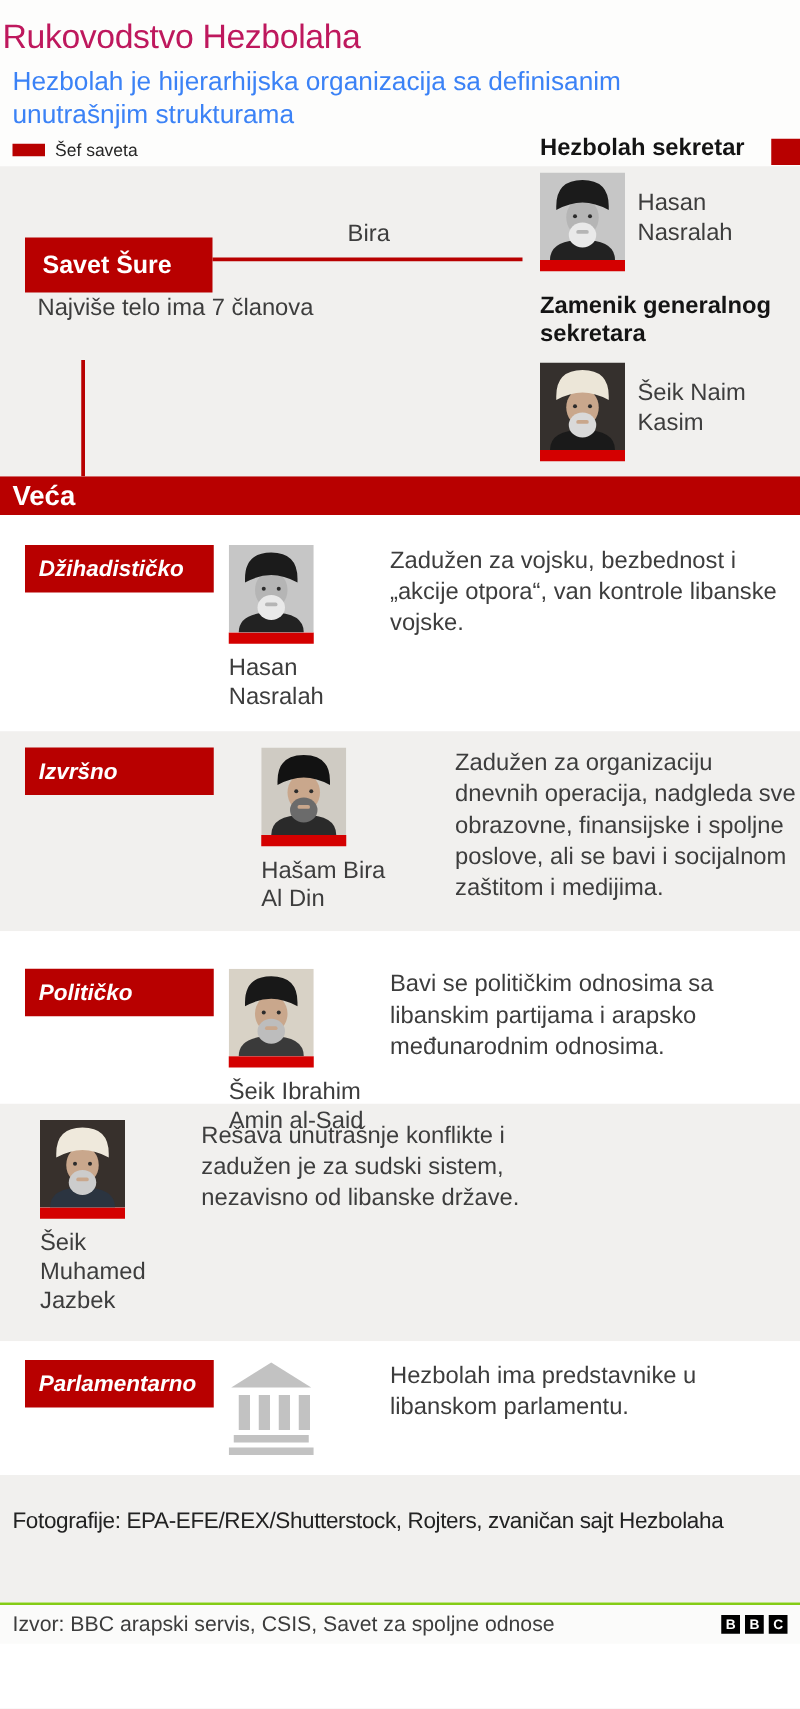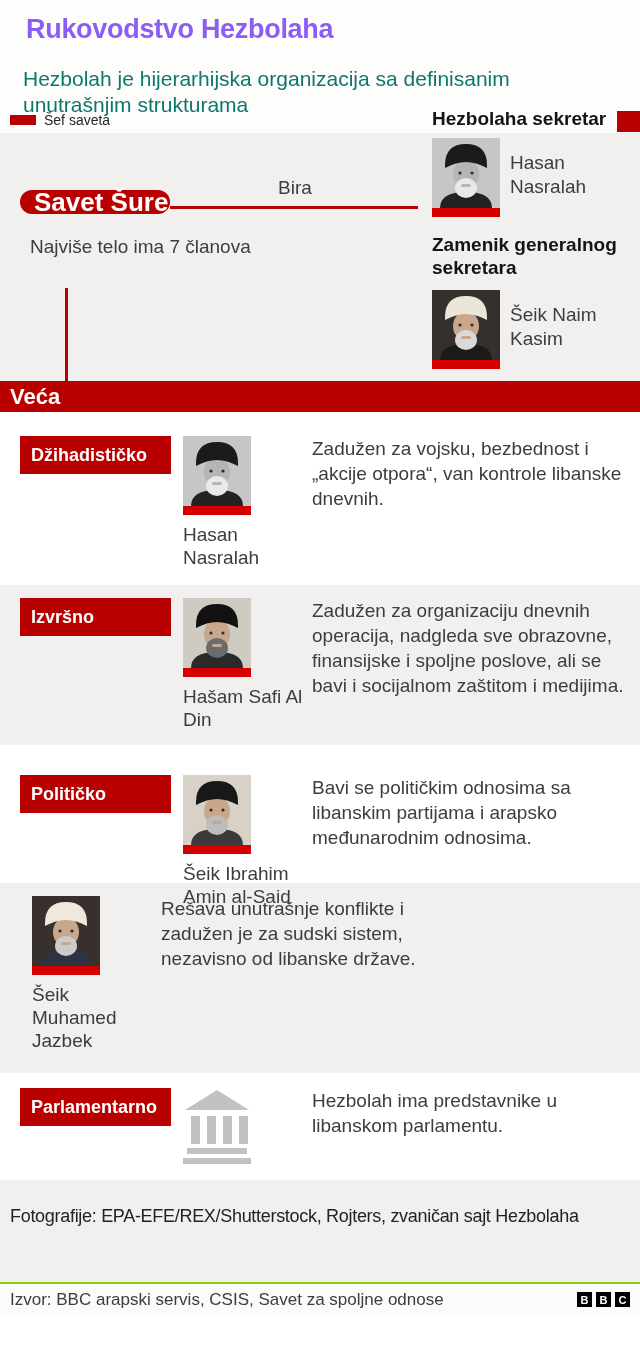--- a/index.html
+++ b/index.html
@@ -1,60 +1,60 @@
 <!DOCTYPE html>
 <html style="--red: #b80000; --photobar: #d40000;"><head>
 <meta charset="utf-8">
 <style>
   html,body{margin:0;padding:0;}
   body{font-family:"Liberation Sans", sans-serif; background:#ddd;}
   .page{position:relative;width:640px;height:1367px;background:#ffffff;margin:0 auto;overflow:hidden;}
 
   
   .header{position:relative;height:133px;background:#fdfdfc;}
-  .title{font-size:27px;font-weight:bold;color:#8b5cf6;margin:0;padding:14px 10px 0 26px;letter-spacing:-0.3px;}
-  .subtitle{font-size:21px;color:#0f766e;margin:13px;padding:8px 10px 0 10px;max-width:545px;line-height:26px;}
+  .title{font-size:27px;font-weight:normal;color:#be185d;margin:0;padding:14px 10px 0 2px;letter-spacing:-0.3px;}
+  .subtitle{font-size:21px;color:#3b82f6;margin:0;padding:8px 10px 0 10px;max-width:545px;line-height:26px;}
   .legend{position:absolute;left:10px;top:112px;display:flex;align-items:center;gap:8px;}
   .legend-swatch{width:26px;height:10px;background:var(--red,#b80000);}
   .legend-label{font-size:14px;color:#262626;}
   .gs-heading{position:absolute;left:432px;top:108px;font-size:19px;font-weight:bold;color:#141414;}
   .corner-mark{position:absolute;right:0;top:111px;width:23px;height:21px;background:var(--red,#b80000);}
 
   
   .orgchart{position:relative;height:248px;background:#f1f0ee;}
   .portrait-wrap{width:68px;}
   .portrait-wrap svg.bust{display:block;width:68px;height:70px;}
   .photo-bar{width:68px;height:9px;background:var(--photobar,#d40000);}
   .p-gs{position:absolute;left:432px;top:5px;}
   .n-gs{position:absolute;left:510px;top:18px;width:120px;font-size:19px;color:#3d3d3d;line-height:24px;}
-  .shura-box{position:absolute;left:20px;top:57px;width:150px;height:24px;background:var(--red,#b80000);
-    color:#fff;font-size:26px;font-weight:bold;display:flex;align-items:center;padding-left:14px;box-sizing:border-box;border-radius:12px;}
+  .shura-box{position:absolute;left:20px;top:57px;width:150px;height:44px;background:var(--red,#b80000);
+    color:#fff;font-size:20px;font-weight:bold;display:flex;align-items:center;padding-left:14px;box-sizing:border-box;}
   .bira-line{position:absolute;left:170px;top:73px;width:248px;height:3px;background:var(--red,#b80000);}
   .bira-label{position:absolute;left:250px;top:44px;width:90px;text-align:center;font-size:19px;color:#3d3d3d;}
   .shura-note{position:absolute;left:30px;top:103px;font-size:19px;color:#3d3d3d;}
   .vline{position:absolute;left:65px;top:155px;width:3px;height:93px;background:var(--red,#b80000);}
   .dep-heading{position:absolute;left:432px;top:100px;width:200px;font-size:19px;font-weight:bold;color:#141414;line-height:23px;}
   .p-dep{position:absolute;left:432px;top:157px;}
   .n-dep{position:absolute;left:510px;top:170px;width:110px;font-size:19px;color:#3d3d3d;line-height:24px;}
 
   
   .banner{height:31px;background:var(--red,#b80000);color:#fff;font-size:22px;font-weight:bold;
     display:flex;align-items:center;padding-left:10px;box-sizing:border-box;}
 
   
   .row{display:flex;align-items:flex-start;padding-left:20px;box-sizing:border-box;}
   .row-white{background:#ffffff;}
   .row-grey{background:#f1f0ee;}
   .r1{height:173px;padding-top:24px;}
-  .r2{height:160px;padding-top:13px;}
+  .r2{height:160px;padding-top:13px;gap:26px;}
   .r3{height:138px;padding-top:30px;}
   .r4{height:190px;padding-top:13px;}
   .r5{height:107px;padding-top:15px;}
   .label-box{flex:0 0 151px;height:38px;background:var(--red,#b80000);color:#fff;font-size:18px;font-weight:bold;
-    display:flex;align-items:center;padding-left:11px;box-sizing:border-box;}
+    display:flex;align-items:center;padding-left:11px;box-sizing:border-box;font-style:italic;}
   .photo-col{margin-left:12px;width:120px;flex:0 0 120px;}
   .person-name{margin-top:8px;font-size:19px;color:#3d3d3d;line-height:23px;}
   .desc{margin-left:9px;width:318px;font-size:19px;color:#3d3d3d;line-height:25px;}
   .parl-icon{display:block;width:68px;height:76px;}
 
   
   .footnote-area{height:102px;background:#f1f0ee;box-sizing:border-box;padding:12px 10px 0 10px;}
   .footnote{font-size:18px;color:#222;line-height:24px;letter-spacing:-0.3px;margin:0;max-width:625px;}
   .credits{font-size:18px;color:#222;letter-spacing:-0.3px;margin:14px 0 0 0;}
   .source-bar{height:33px;background:#fbfbfa;border-top:2px solid #84cc16;box-sizing:border-box;
@@ -85,21 +85,21 @@
 
 <div class="page">
 
   <div class="header">
     <h1 class="title">Rukovodstvo Hezbolaha</h1>
     <p class="subtitle">Hezbolah je hijerarhijska organizacija sa definisanim unutrašnjim strukturama</p>
     <div class="legend">
       <span class="legend-swatch"></span>
       <span class="legend-label">Šef saveta</span>
     </div>
-    <div class="gs-heading">Hezbolaha sekretar</div>
+    <div class="gs-heading">Hezbolah sekretar</div>
     <div class="corner-mark"></div>
   </div>
 
   <div class="orgchart">
     <div class="portrait-wrap p-gs" style="--pbg: #c6c6c6; --turban: #1b1b1b; --skin: #b5b5b5; --beard: #e9e9e9; --robe: #222222;">
       <svg class="bust">
           <use href="#bust"></use>
         </svg>
       <div class="photo-bar"></div>
     </div>
@@ -127,33 +127,33 @@
     <div class="label-box">Džihadističko</div>
     <div class="photo-col">
       <div class="portrait-wrap" style="--pbg: #c6c6c6; --turban: #1b1b1b; --skin: #b5b5b5; --beard: #e9e9e9; --robe: #222222;">
         <svg class="bust">
             <use href="#bust"></use>
           </svg>
         <div class="photo-bar"></div>
       </div>
       <div class="person-name">Hasan Nasralah</div>
     </div>
-    <div class="desc">Zadužen za vojsku, bezbednost i „akcije otpora“, van kontrole libanske dnevnih.</div>
+    <div class="desc">Zadužen za vojsku, bezbednost i „akcije otpora“, van kontrole libanske vojske.</div>
   </div>
 
   <div class="row row-grey r2">
     <div class="label-box">Izvršno</div>
     <div class="photo-col">
       <div class="portrait-wrap" style="--pbg: #cfcbc3; --turban: #121212; --skin: #c9a78c; --beard: #6b6b6b; --robe: #2a2a2a;">
         <svg class="bust">
             <use href="#bust"></use>
           </svg>
         <div class="photo-bar"></div>
       </div>
-      <div class="person-name">Hašam Safi Al Din</div>
+      <div class="person-name">Hašam Bira Al Din</div>
     </div>
     <div class="desc">Zadužen za organizaciju dnevnih operacija, nadgleda sve obrazovne, finansijske i spoljne poslove, ali se bavi i socijalnom zaštitom i medijima.</div>
   </div>
 
   <div class="row row-white r3">
     <div class="label-box">Političko</div>
     <div class="photo-col">
       <div class="portrait-wrap" style="--pbg: #d8d2c6; --turban: #181818; --skin: #c9a78c; --beard: #bdbdbd; --robe: #3a3a3a;">
         <svg class="bust">
             <use href="#bust"></use>

